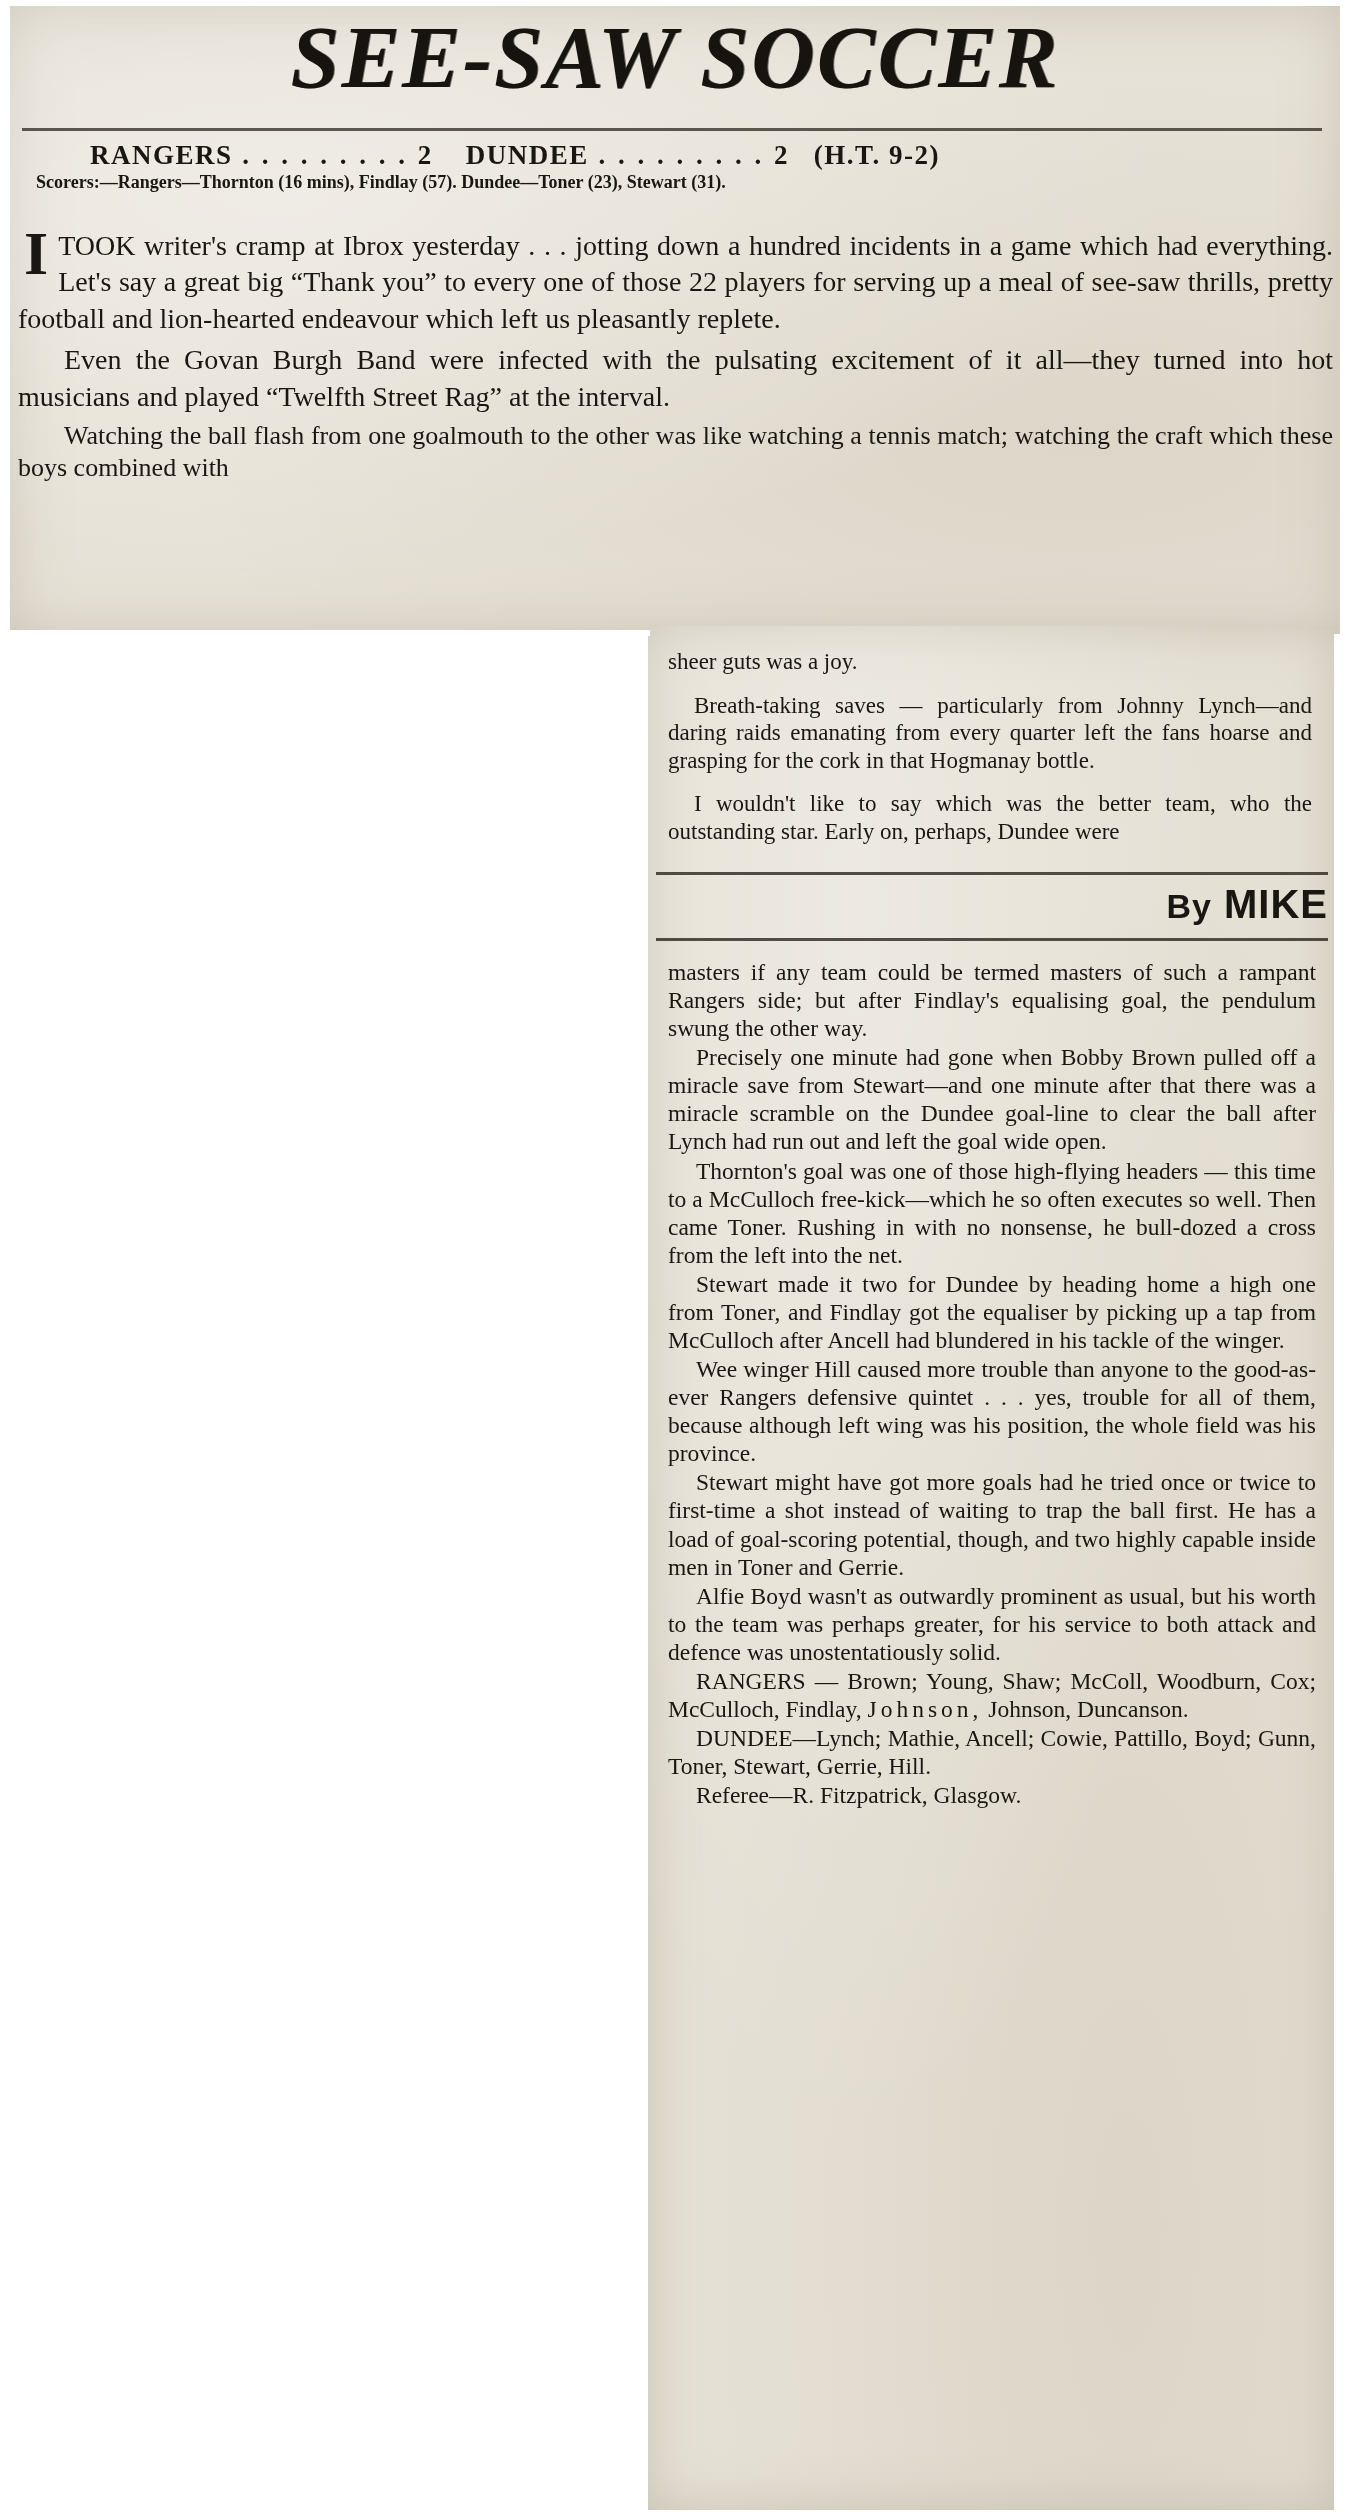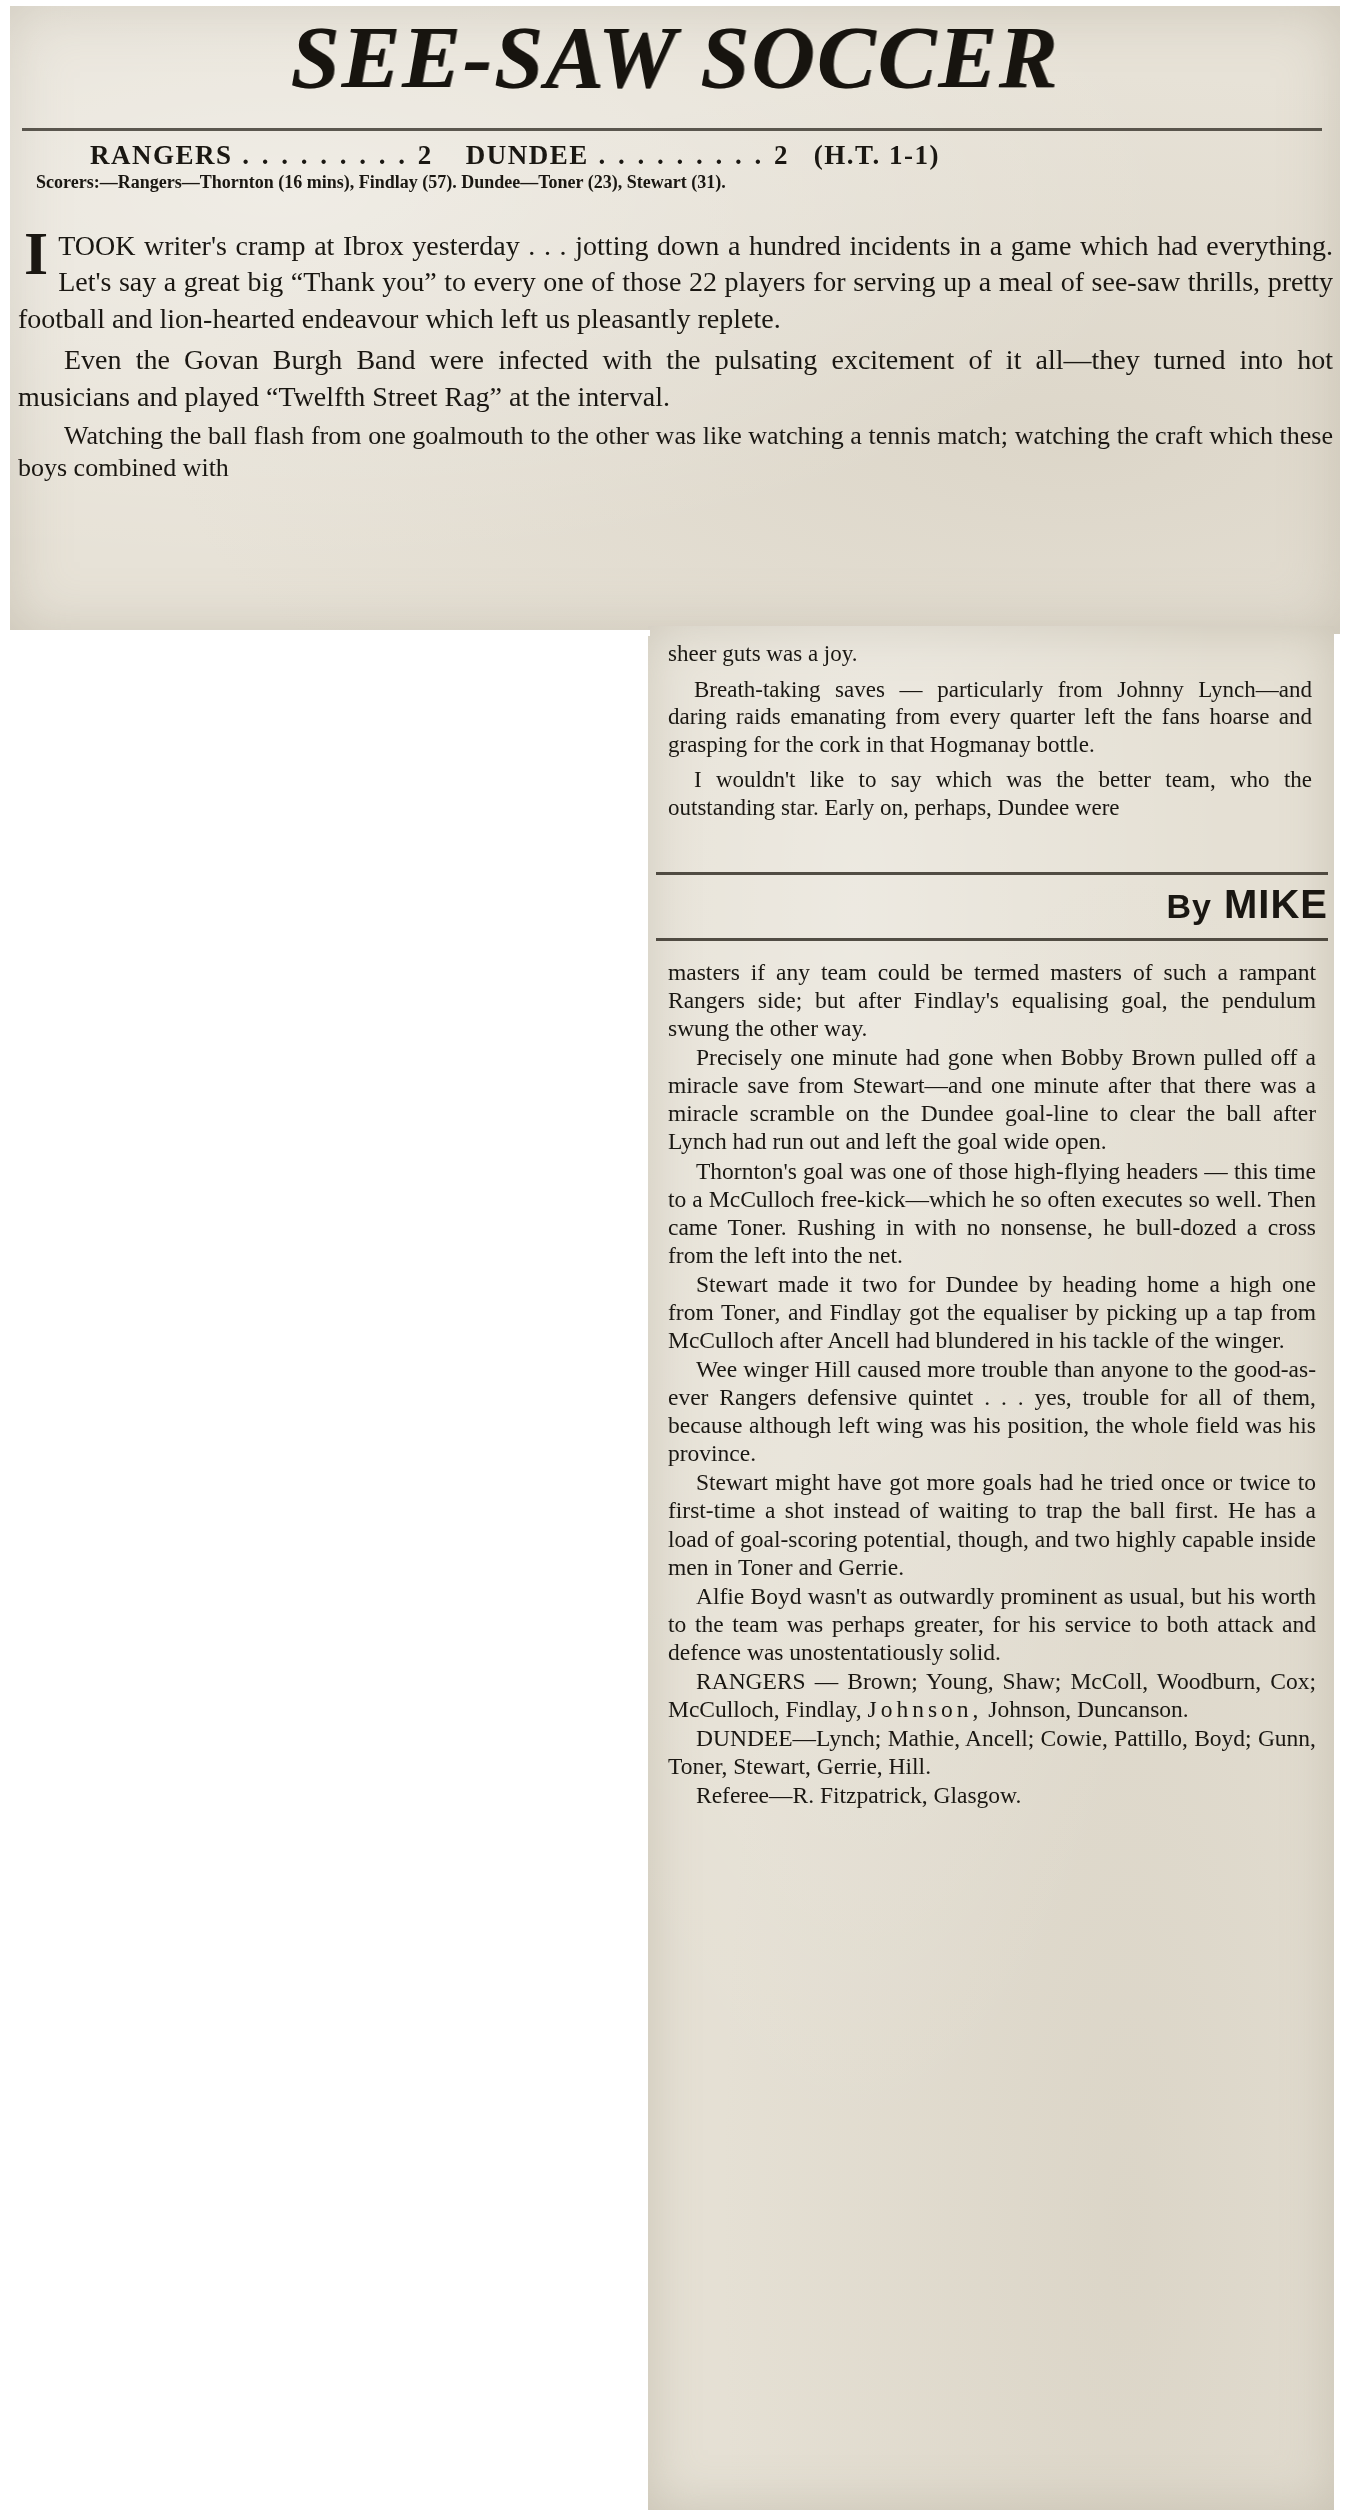--- a/index.html
+++ b/index.html
@@ -148,21 +148,21 @@
   
   #colA {
     left: 668px;
     top: 632px;
     width: 644px;
     font-size: 23px;
     line-height: 1.20;
     text-align: justify;
     font-family: "Liberation Serif", serif;
   }
-  #colA p { margin: 8px 0 2px 0; text-indent: 26px; }
+  #colA p { margin: 16px 0 2px 0; text-indent: 26px; }
   #colA p.noindent { text-indent: 0; }
 
   
   #byline-rule-top {
     position: absolute;
     left: 656px; top: 872px; width: 672px; height: 3px; background: #2a251d; opacity: .8;
   }
   #byline {
     left: 656px;
     top: 882px;
@@ -202,21 +202,21 @@
   <div class="paper-col"></div>
 
   <div class="tear tear-left-top"></div>
   <div class="tear tear-right-top"></div>
   <div class="tear tear-bottom-left"></div>
 
   <div class="layer" id="masthead">SEE-SAW SOCCER</div>
   <div id="masthead-rule"></div>
 
   <div class="layer scoreline">
-    <span>RANGERS</span><span class="dots"> . . . . . . . . . </span><span>2</span>&nbsp;&nbsp;&nbsp;&nbsp;<span>DUNDEE</span><span class="dots"> . . . . . . . . . </span><span>2</span>&nbsp;&nbsp;&nbsp;<span>(H.T. 1-1)</span>
+    <span>RANGERS</span><span class="dots"> . . . . . . . . . </span><span>2</span>&nbsp;&nbsp;&nbsp;&nbsp;<span>DUNDEE</span><span class="dots"> . . . . . . . . . </span><span>2</span>&nbsp;&nbsp;&nbsp;<span>(H.T. 9-2)</span>
   </div>
 
   <div class="layer scorers">Scorers:—Rangers—Thornton (16 mins), Findlay (57).  Dundee—Toner (23), Stewart (31).</div>
 
   <div class="layer" id="lead">
     <p class="first"><span class="dropcap">I</span><span>TOOK writer's cramp at Ibrox yesterday . . . jotting down a hundred incidents in a game which had everything.  Let's say a great big “Thank you” to every one of those 22 players for serving up a meal of see-saw thrills, pretty football and lion-hearted endeavour which left us pleasantly replete.</span></p>
     <p>Even the Govan Burgh Band were infected with the pulsating excitement of it all—they turned into hot musicians and played “Twelfth Street Rag” at the interval.</p>
     <p class="narrow-tail">Watching the ball flash from one goalmouth to the other was like watching a tennis match; watching the craft which these boys combined with</p>
   </div>
 

